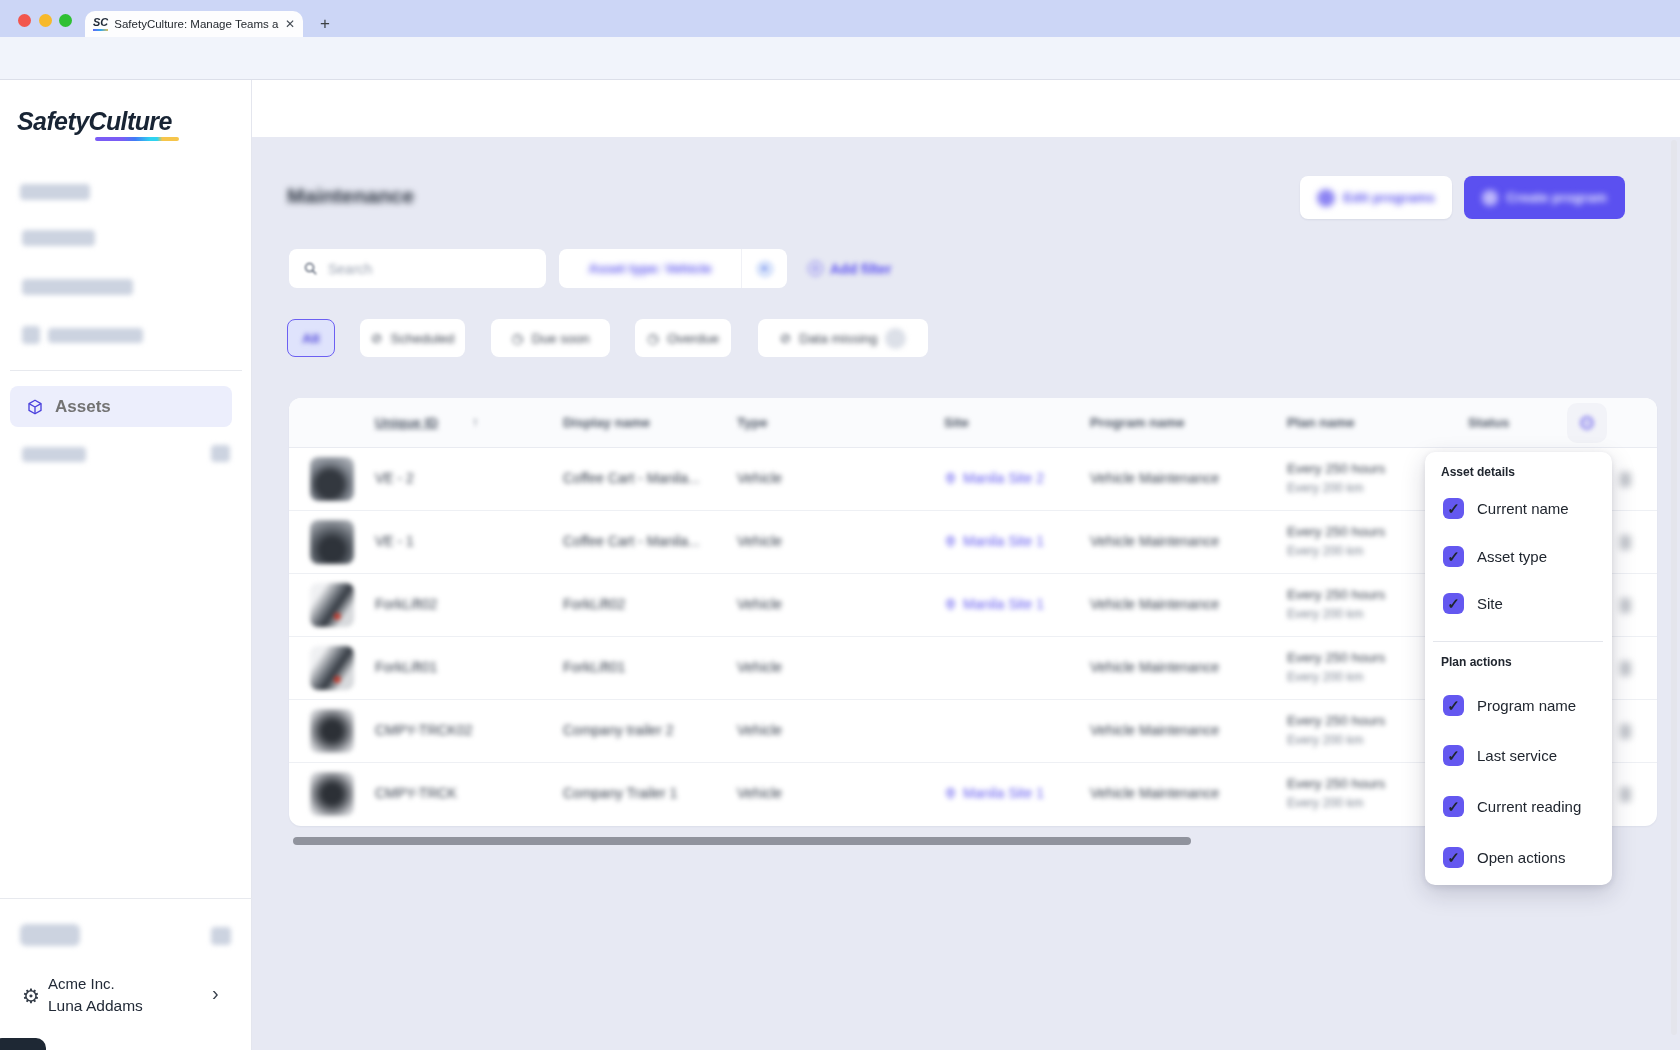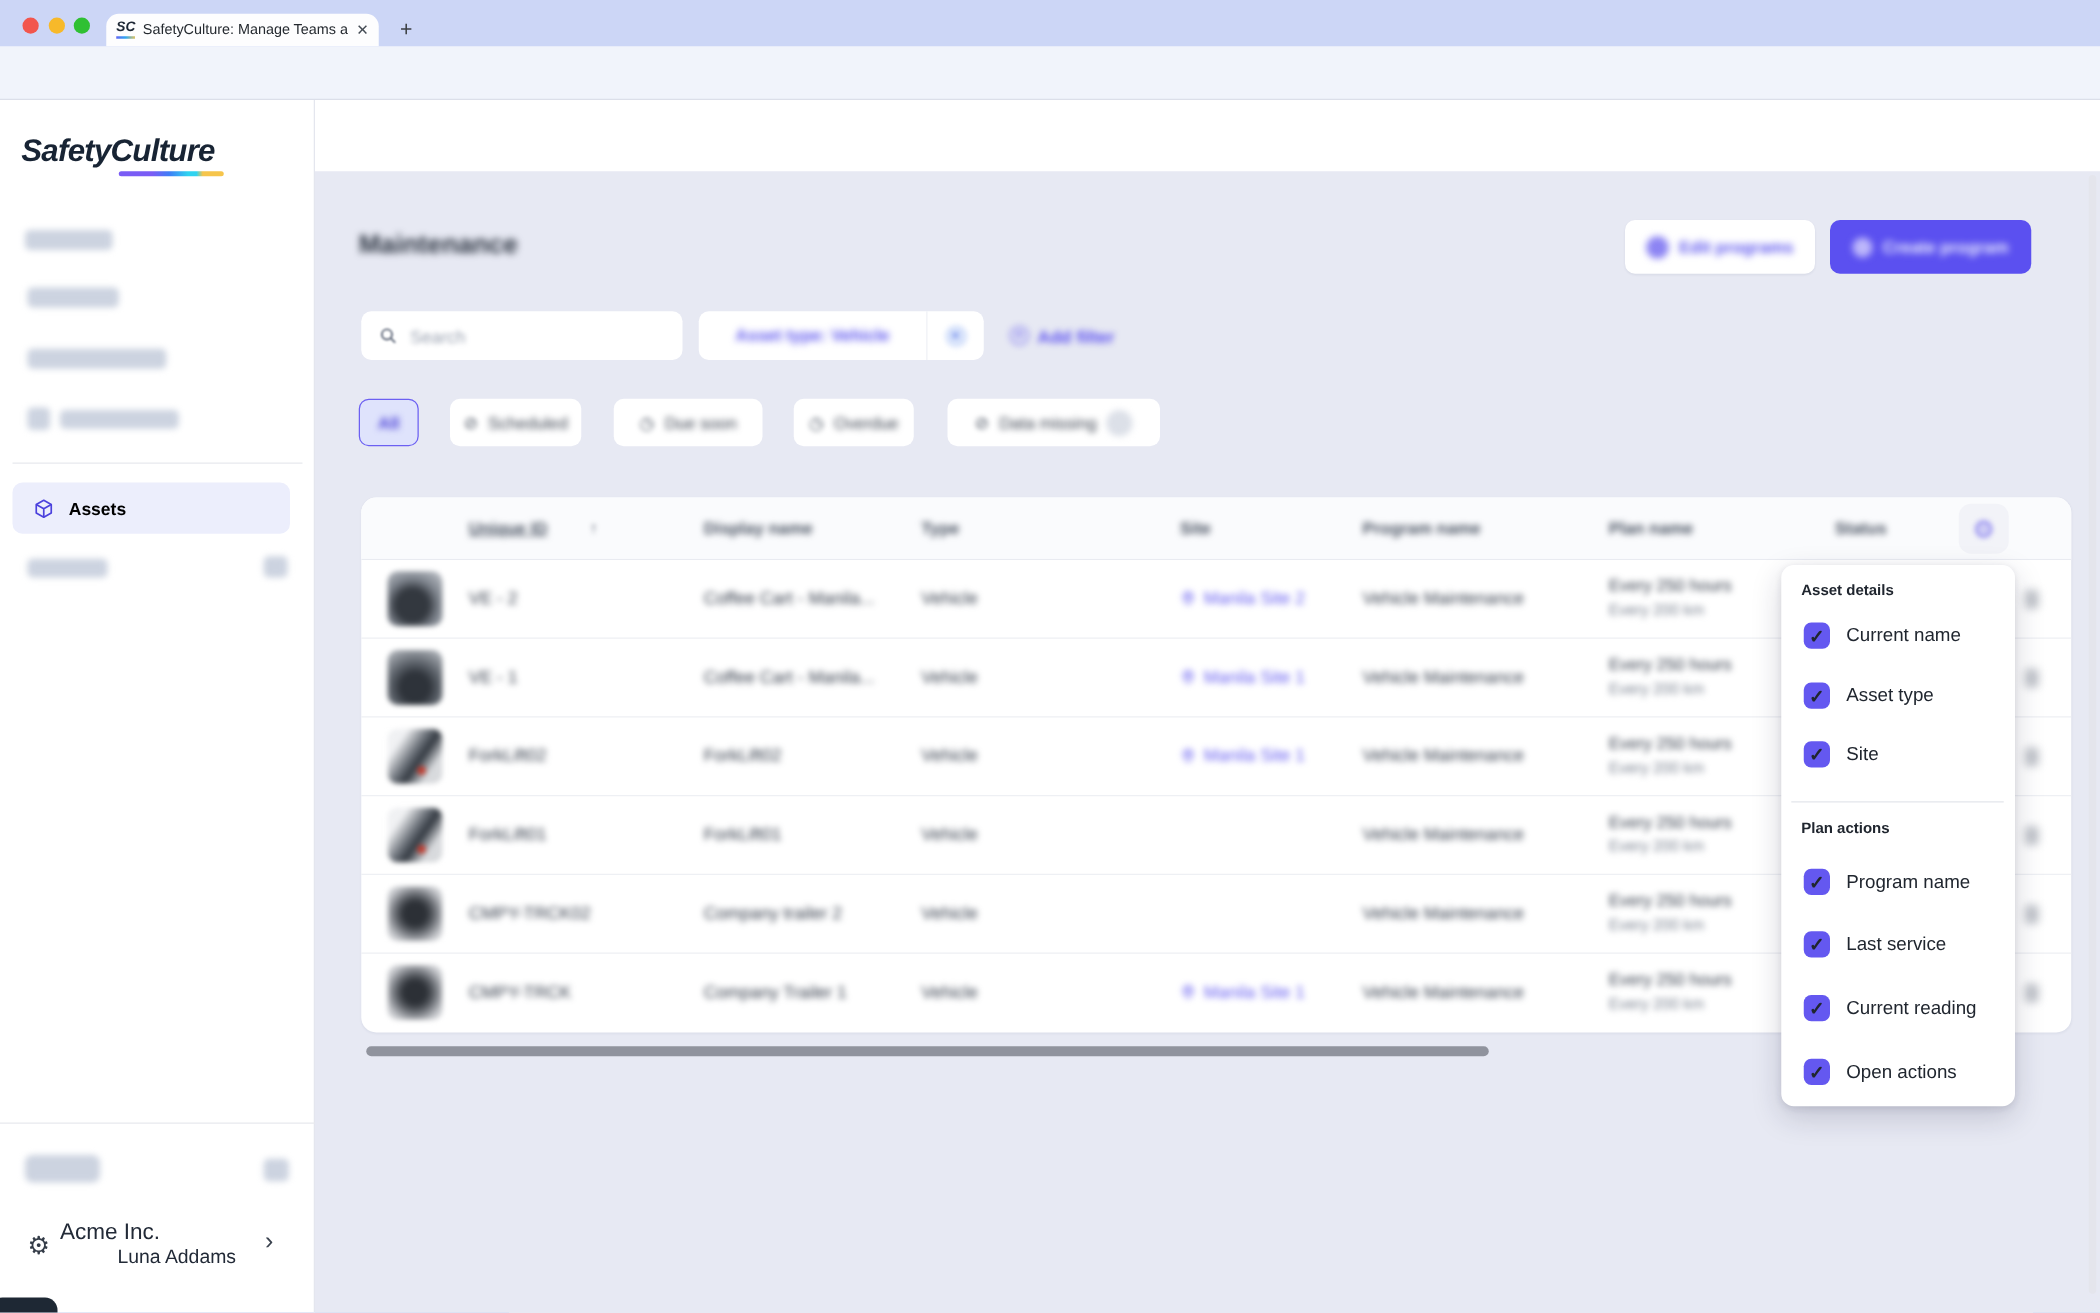--- a/index.html
+++ b/index.html
@@ -41,24 +41,24 @@
   .sidebar { position:absolute; left:0; top:0; width:252px; height:970px; background:#ffffff;
              border-right:1px solid #e4e6ee; }
   .logo { position:absolute; left:17px; top:27px; font-style:italic; font-weight:800; font-size:25px;
           letter-spacing:-0.6px; color:#182434; }
   .logo-underline { position:absolute; left:95px; top:57px; width:84px; height:3.5px; border-radius:2px;
           background:linear-gradient(90deg,#7a5cf5 0%,#7a5cf5 32%,#3f7df6 48%,#2fd3f0 66%,#2fd3f0 74%,#f6c54b 80%,#f6c54b 100%); }
   .ph { background:#ccd3e0; border-radius:4px; filter:blur(2.5px); }
   .sdiv { position:absolute; left:10px; width:232px; height:1px; background:#e7e9ee; }
   .assets-item { position:absolute; left:10px; top:306px; width:222px; height:41px; background:#eceefc;
                  border-radius:8px; display:flex; align-items:center; padding-left:16px; gap:11px; }
-  .assets-label { font-size:14px; font-weight:600; color:#000000; }
+  .assets-label { font-size:17px; font-weight:600; color:#737373; }
   .account { position:absolute; left:0px; top:893px; width:252px; height:60px; }
   .gear-glyph { font-size:20px; color:#343c48; }
-  .org { font-size:18px; color:#222a37; }
+  .org { font-size:15px; color:#222a37; }
   .usr { font-size:15.5px; color:#222a37; }
   .chev { font-size:20px; color:#3a424e; }
   .corner-blob { position:absolute; left:-8px; top:958px; width:54px; height:22px; background:#1e2834; border-radius:10px; }
 
   
   .content { position:absolute; left:252px; top:0; width:1428px; height:970px; }
   .tabsbar { position:absolute; left:0; top:0; width:1428px; height:57px; background:#ffffff; }
   .tabph { position:absolute; top:23px; height:16px; background:#c9d0dd; border-radius:3px; filter:blur(2.5px); }
   .active-tab { position:absolute; left:83px; top:0; width:97px; height:57px; display:flex;
                 align-items:center; justify-content:center; font-size:15.5px; font-weight:500; color:#4136d0; }
@@ -221,21 +221,21 @@
       <div class="ph abs" style="left:22px; top:367px; width:64px; height:15px;"></div>
       <div class="ph abs" style="left:211px; top:365px; width:19px; height:17px;"></div>
 
       <div class="sdiv" style="left:0; top:818px; width:252px;"></div>
       <div class="ph abs" style="left:20px; top:844px; width:60px; height:22px; border-radius:6px;"></div>
       <div class="ph abs" style="left:211px; top:847px; width:20px; height:18px;"></div>
 
       <div class="account">
         <span class="gear-glyph abs" style="left:22px; top:11px;">⚙</span>
         <span class="org abs" style="left:48px; top:2px;">Acme Inc.</span>
-        <span class="usr abs" style="left:48px; top:24px;margin-left:46px;">Luna Addams</span>
+        <span class="usr abs" style="left:48px; top:24px;">Luna Addams</span>
         <span class="chev abs" style="left:212px; top:9px;">›</span>
       </div>
       <div class="corner-blob"></div>
     </div>
 
     <div class="content">
 
 
       <div class="main">
 

